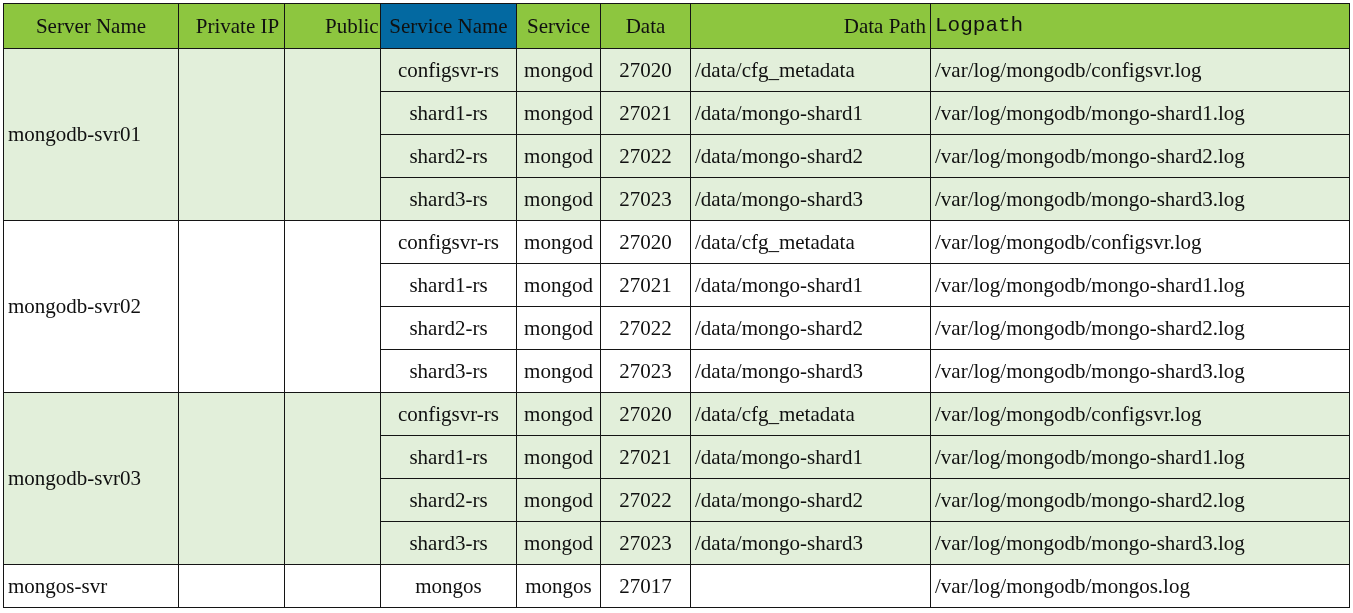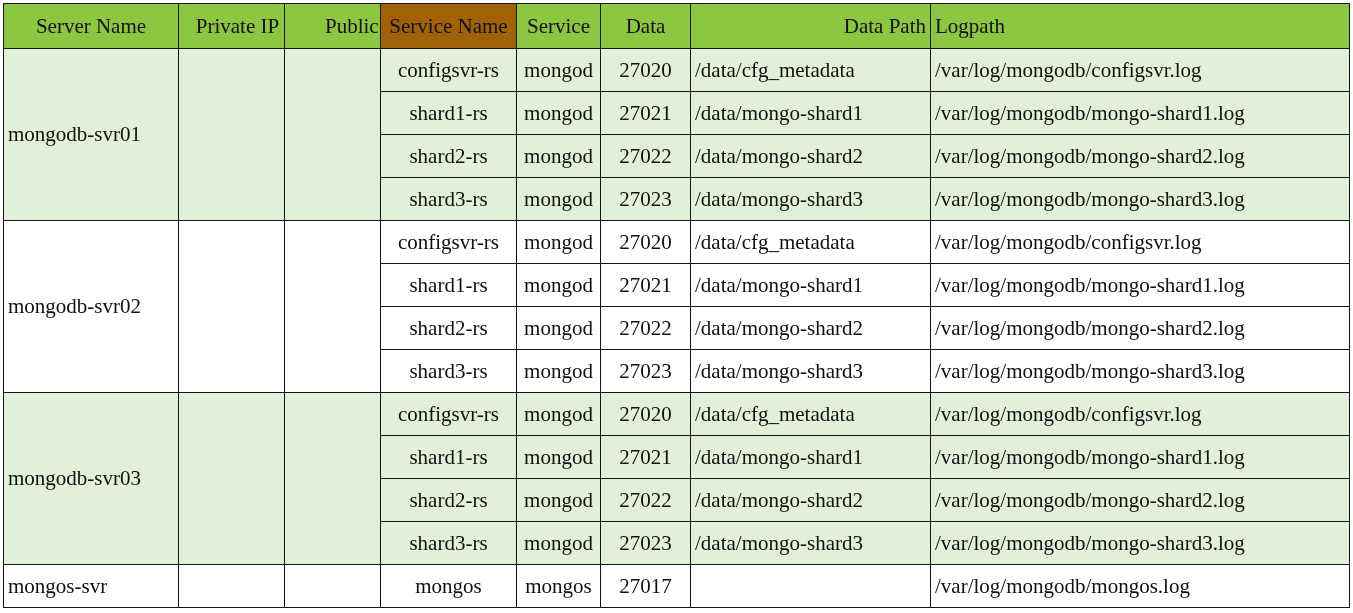--- a/index.html
+++ b/index.html
@@ -77,25 +77,25 @@
       <col class="col-service">
       <col class="col-port">
       <col class="col-datapath">
       <col class="col-logpath">
     </colgroup>
     <thead>
       <tr>
           <th class="c-center" style="background: rgb(141, 198, 63);">Server Name</th>
           <th class="c-center" style="background: rgb(141, 198, 63); padding-left: 16px;">Private IP</th>
           <th class="c-center" style="background: rgb(141, 198, 63); padding-left: 40px;">Public IP</th>
-          <th class="c-center" style="background: #a16207;">Service Name</th>
+          <th class="c-center" style="background: #0369a1;">Service Name</th>
           <th class="c-center" style="background: rgb(141, 198, 63);">Service</th>
           <th class="c-center" style="background: rgb(141, 198, 63);">Data</th>
           <th class="c-left" style="background: rgb(141, 198, 63); text-align: right;">Data Path</th>
-          <th class="c-left" style="background: rgb(141, 198, 63);">Logpath</th>
+          <th class="c-left" style="background: rgb(141, 198, 63); font-family: Liberation Mono, monospace;">Logpath</th>
         </tr>
     </thead>
     <tbody>
         <tr>
           <td rowspan="4" class="servername-cell band-green">mongodb-svr01</td>
           <td rowspan="4" class="servername-cell band-green"></td>
           <td rowspan="4" class="servername-cell band-green"></td>
           <td class="c-center band-green">configsvr-rs</td>
           <td class="c-center band-green">mongod</td>
           <td class="c-center band-green">27020</td>

